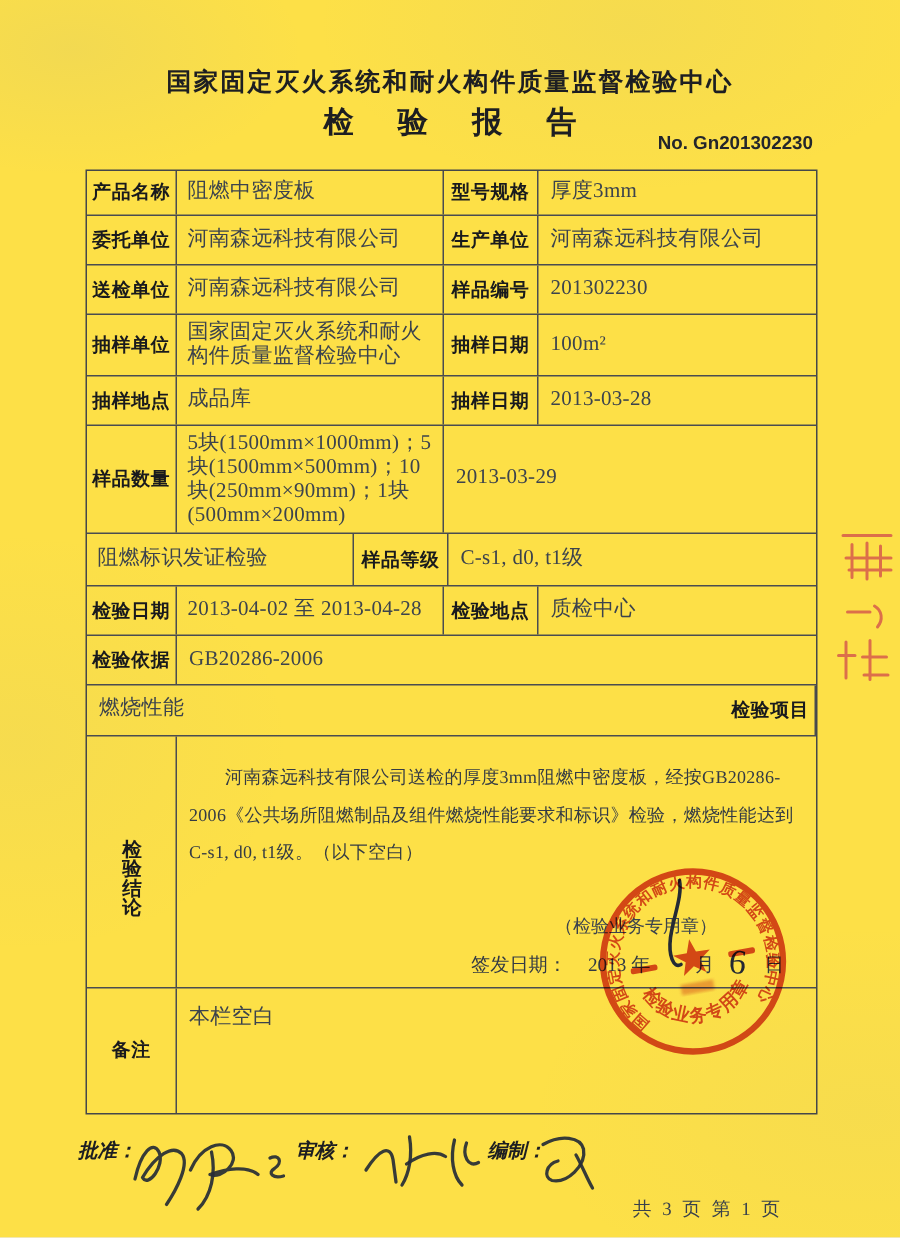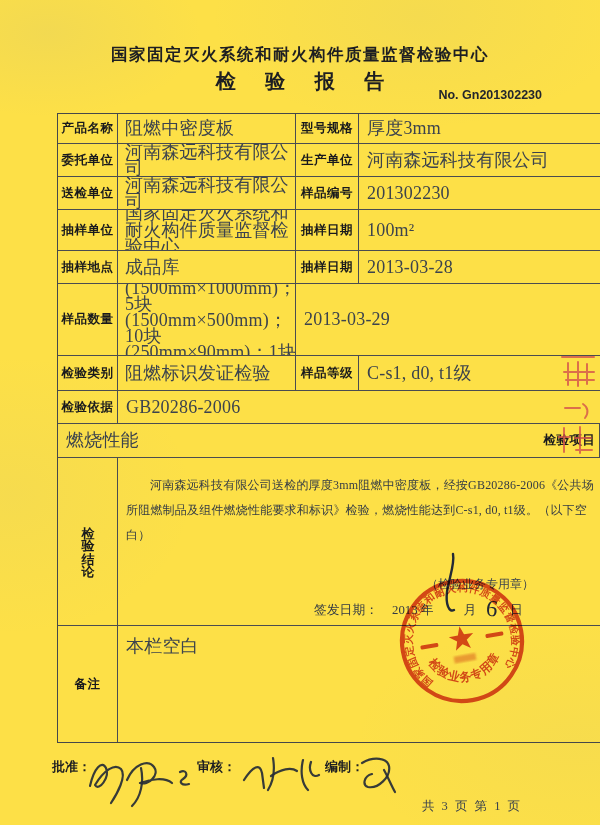--- a/index.html
+++ b/index.html
@@ -25,34 +25,34 @@
     position:absolute;top:68px;left:0;width:100%;text-align:center;
     font-size:20px;font-weight:bold;letter-spacing:12px;padding-left:12px;
     box-sizing:border-box;color:#1d1e22;z-index:2;
   }
   .report-no{
     position:absolute;top:88px;right:58px;
     font-size:12.5px;font-weight:bold;color:#23262c;z-index:2;
   }
   
   .tbl{
-    position:absolute;left:57px;top:113px;width:544px;height:630px;
+    position:absolute;left:57px;top:113px;width:488px;height:630px;
     border:1.7px solid #45474a;box-sizing:border-box;z-index:2;
     display:flex;flex-direction:column;
   }
   .tr{display:flex;border-bottom:1.4px solid #4a4c50;box-sizing:border-box;}
   .tr:last-child{border-bottom:none;}
   .c{box-sizing:border-box;display:flex;align-items:center;overflow:hidden;}
   .lc{width:60px;justify-content:center;font-weight:bold;font-size:12.5px;
       letter-spacing:.5px;color:#191a1d;border-right:1.4px solid #4a4c50;flex:none;text-align:center;}
   .vc{width:178px;padding:3px 6px 3px 7px;border-right:1.4px solid #4a4c50;flex:none;}
   .lc2{width:63px;justify-content:center;font-weight:bold;font-size:12.5px;
       letter-spacing:.5px;color:#191a1d;border-right:1.4px solid #4a4c50;flex:none;text-align:center;}
   .vc2{flex:1;padding:3px 6px 3px 8px;}
-  .val{font-family:"Liberation Serif",serif;font-size:18px;line-height:16.5px;
+  .val{font-family:"Liberation Serif",serif;font-size:14px;line-height:16.5px;
       color:#3c434d;letter-spacing:.2px;}
   
   .concl-label{display:flex;align-items:center;justify-content:center;}
   .vertical{writing-mode:vertical-lr;text-orientation:upright;letter-spacing:13px;
       font-weight:bold;font-size:13px;color:#191a1d;}
   .concl-body{position:relative;flex:1;box-sizing:border-box;}
   .concl-text{
     margin:0;padding:15px 6px 0 8px;text-indent:2em;
     font-family:"Liberation Serif",serif;font-size:12px;line-height:25px;
     color:#343b44;letter-spacing:.2px;
@@ -67,21 +67,21 @@
   }
   .issue-line .gap-s{display:inline-block;width:14px;}
   .issue-line .gap-m{display:inline-block;width:30px;}
   .hand-day{
     display:inline-block;font-family:"Liberation Serif",serif;font-size:23px;
     color:#232833;transform:rotate(7deg);position:relative;top:2px;margin:0 12px 0 10px;
   }
   
   .remark-val{align-items:flex-start;padding-top:12px;}
   
-  .sig-row{position:absolute;left:0;top:744px;width:100%;height:70px;z-index:4;}
+  .sig-row{position:absolute;left:0;top:744px;width:100%;height:70px;z-index:4;font-style:italic;}
   .sig-label{position:absolute;font-size:13px;font-weight:bold;color:#1d1e22;top:14px;}
   .sig-svg{position:absolute;}
   .sig-svg path{fill:none;stroke:#262c36;stroke-width:2.2;stroke-linecap:round;stroke-linejoin:round;opacity:.92;}
   .page-counter{
     position:absolute;top:770px;right:78px;z-index:3;
     font-family:"Liberation Serif",serif;font-size:12.5px;color:#39414c;letter-spacing:2px;margin-top:28px;
   }
   
   .stamp{
     position:absolute;left:396px;top:575px;width:132px;height:132px;z-index:5;
@@ -138,26 +138,31 @@
       <div class="c vc2 val">2013-03-28</div>
     </div>
 
     <div class="tr" style="height:72px">
       <div class="c lc">样品数量</div>
       <div class="c vc val" style="line-height:16px">5块(1500mm×1000mm)；5块(1500mm×500mm)；10块(250mm×90mm)；1块(500mm×200mm)</div>
       <div class="c vc2 val">2013-03-29</div>
     </div>
 
     <div class="tr" style="height:35px">
-      <div class="c lc">检验类别</div>
       <div class="c vc val">阻燃标识发证检验</div>
       <div class="c lc2">样品等级</div>
       <div class="c vc2 val">C-s1, d0, t1级</div>
     </div>
 
+    <div class="tr" style="height:33px">
+      <div class="c lc">检验日期</div>
+      <div class="c vc val">2013-04-02 至 2013-04-28</div>
+      <div class="c lc2">检验地点</div>
+      <div class="c vc2 val">质检中心</div>
+    </div>
 
     <div class="tr" style="height:33px">
       <div class="c lc">检验依据</div>
       <div class="c vc2 val">GB20286-2006</div>
     </div>
 
     <div class="tr" style="height:34px">
       <div class="c vc2 val">燃烧性能</div>
       <div class="c lc">检验项目</div>
     </div>

